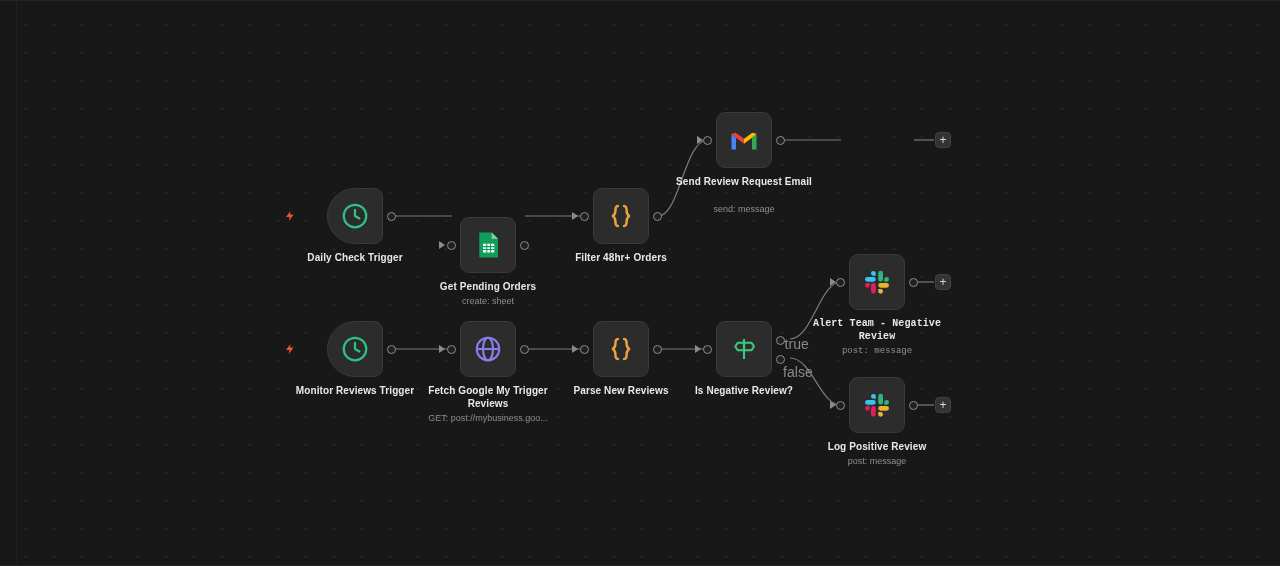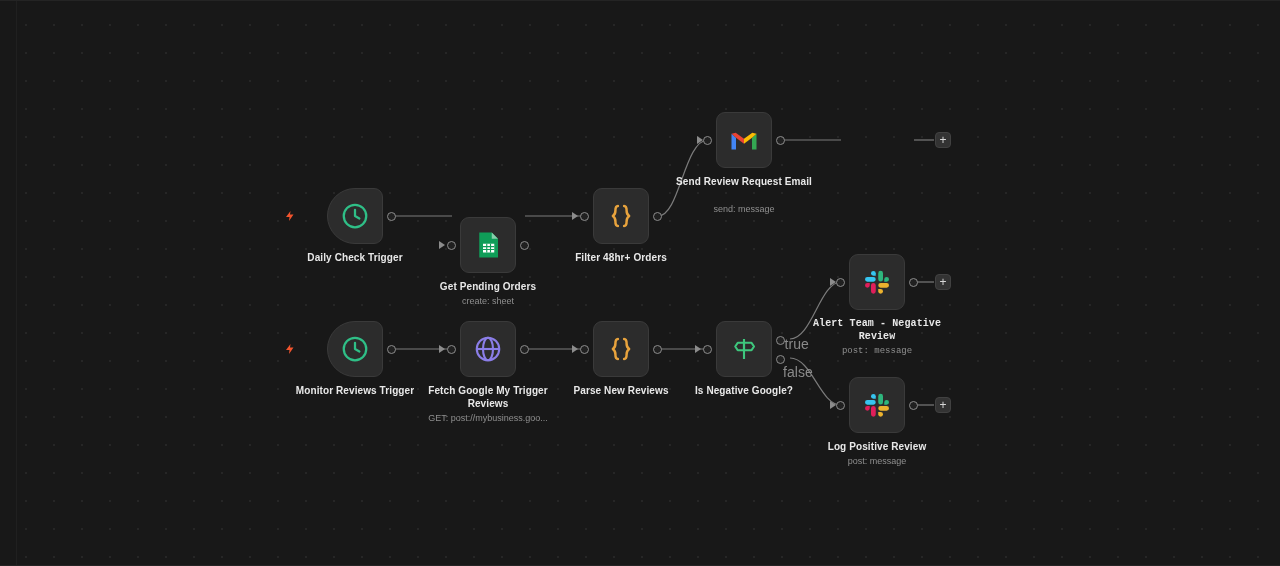--- a/index.html
+++ b/index.html
@@ -305,21 +305,21 @@
       <g fill="none" stroke="#3ec77d" stroke-width="1.7" stroke-linejoin="round">
         <path d="M12 4 V20"></path>
         <path d="M12 7 H18 L20 10 L18 13 H12 Z"></path>
         <path d="M12 7 H7 L5 10 L7 13 H12"></path>
       </g>
     </svg>
     <div class="port out-true"></div>
     <div class="port out-false"></div>
     <span class="port-label" style="right:-38px; top:14px;">true</span>
     <span class="port-label" style="right:-42px; top:33px;margin-top:9px;">false</span>
-    <div class="node-label">Is Negative Google?</div>
+    <div class="node-label">Is Negative Review?</div>
   </div>
 
   <div class="node" style="left:849px; top:253px;font-family:Liberation Mono, monospace;">
     <div class="arrowhead" style="left:-20px;"></div>
     <div class="port in"></div>
     <svg class="node-icon" viewBox="0 0 24 24">
       <g>
         <path d="M6.2 14.6a1.9 1.9 0 1 1-1.9-1.9h1.9z" fill="#e01e5a"></path>
         <path d="M7.2 14.6a1.9 1.9 0 0 1 3.8 0v4.8a1.9 1.9 0 1 1-3.8 0z" fill="#e01e5a"></path>
         <path d="M9.1 6.9a1.9 1.9 0 1 1 1.9-1.9v1.9z" fill="#36c5f0"></path>

